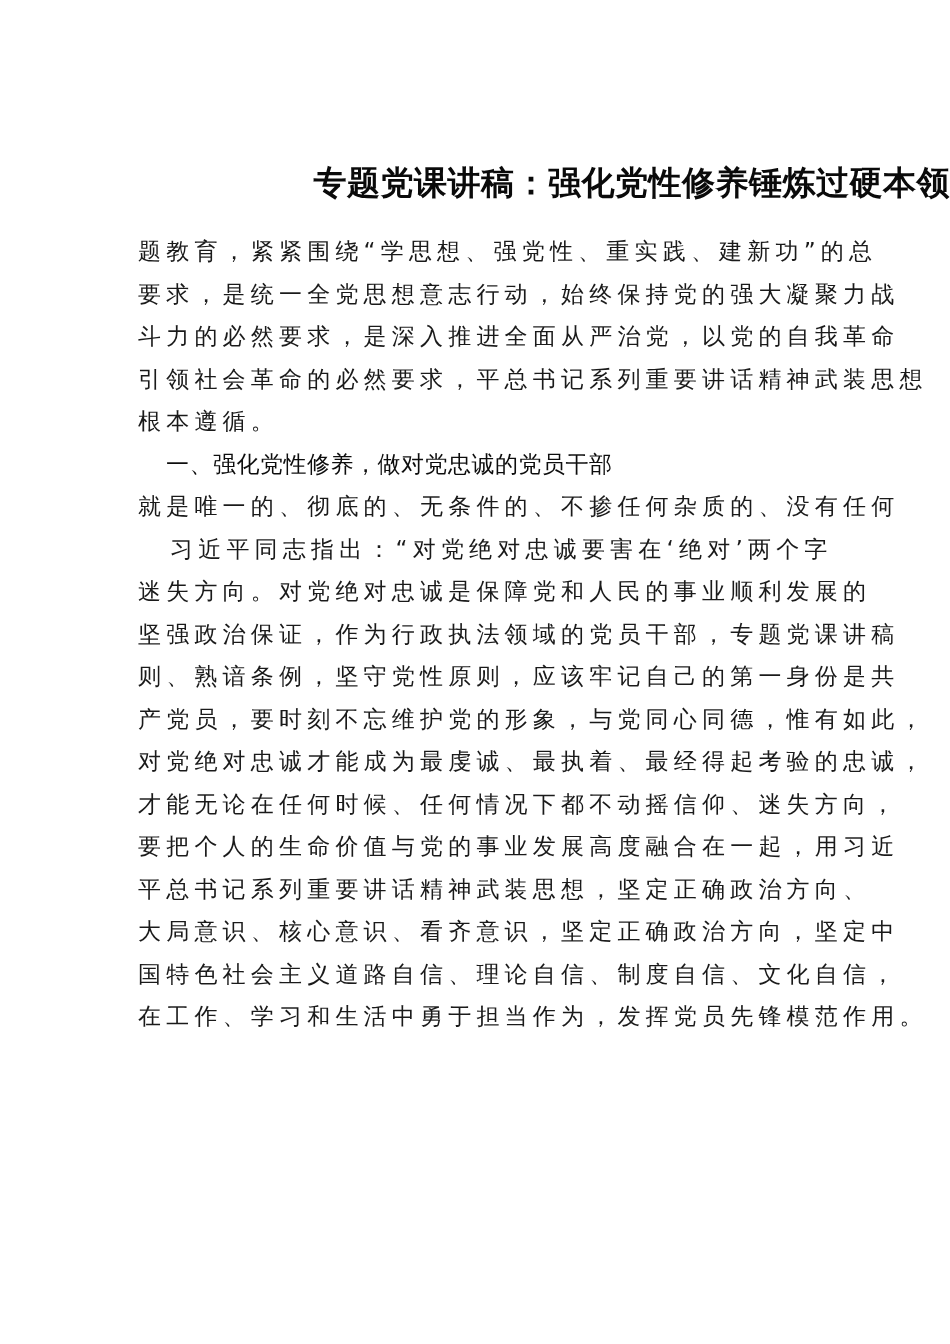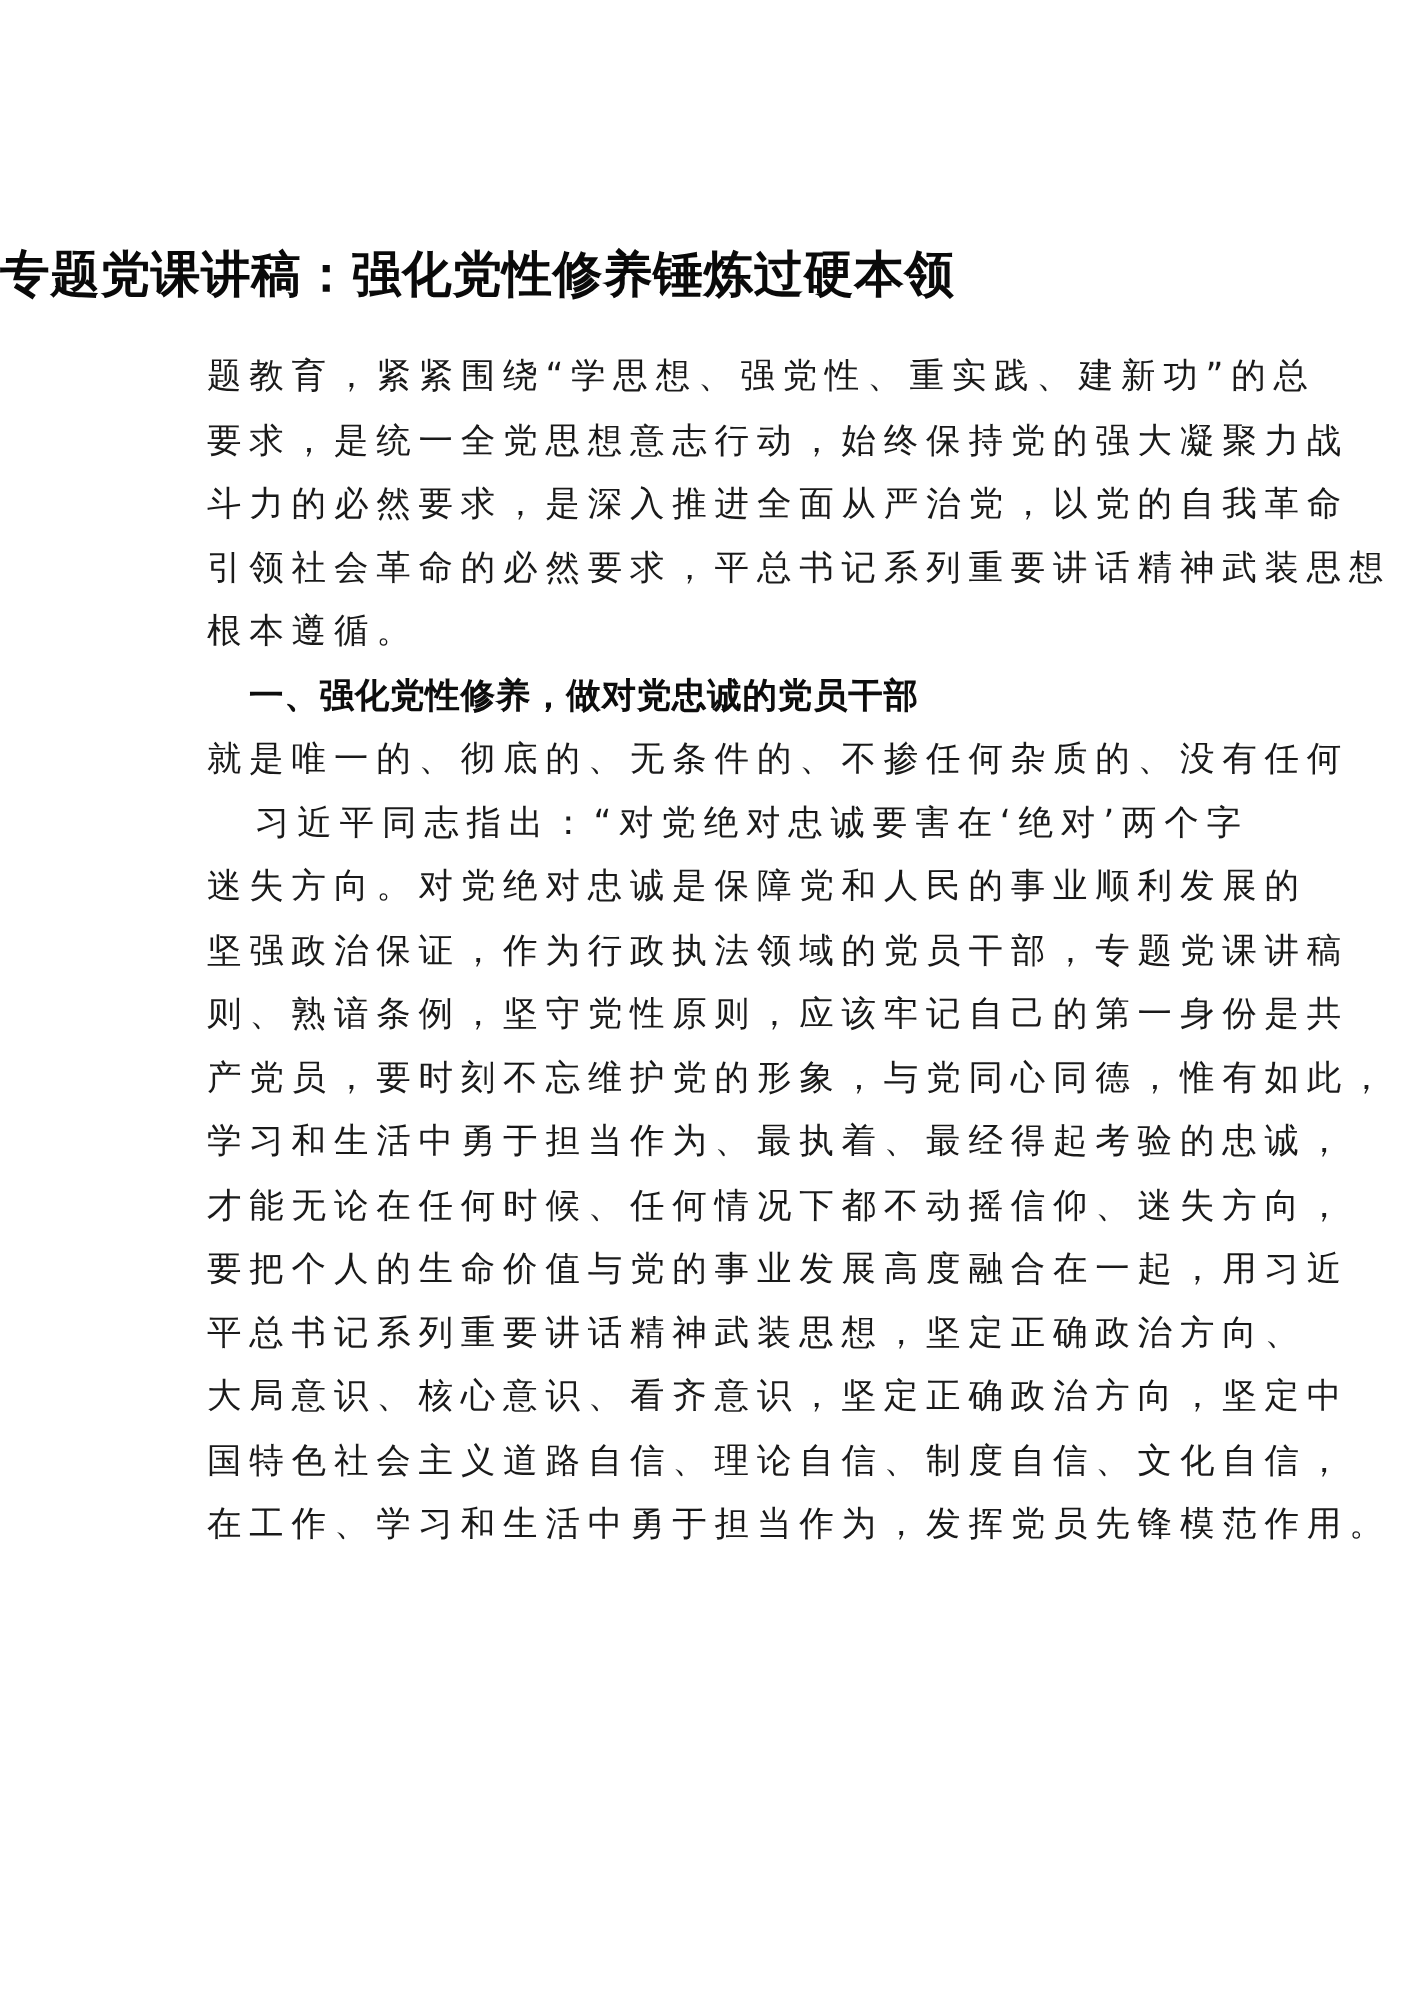--- a/index.html
+++ b/index.html
@@ -20,21 +20,21 @@
       top: 0;
       width: 950px;
       height: 1344px;
       background: #ffffff;
     }
     .title {
       position: absolute;
       left: 0;
       top: 136px;
       width: 950px;
-      text-align: left;
+      text-align: right;
       font-family: "DejaVu Serif", "Liberation Serif", serif;
       font-weight: bold;
       font-size: 33px;
       line-height: 50px;
       letter-spacing: 0.5px;
       color: #0a0a0a;
     }
     .body-block {
       position: absolute;
       left: 138px;
@@ -48,21 +48,21 @@
       font-size: 23px;
       height: 42.5px;
       line-height: 42.5px;
       letter-spacing: 5.2px;
       color: #1a1a1a;
     }
     .line.indent {
       padding-left: 32px;
     }
     .line.heading {
-      font-weight: bold;
+      font-weight: normal;
       letter-spacing: 0.5px;
       padding-left: 28px;
       color: #0d0d0d;
     }
   </style>
 </head>
 <body>
 
 <div class="page">
 
@@ -81,21 +81,21 @@
     <div>
       <span class="line heading">一、强化党性修养，做对党忠诚的党员干部</span>
 
       <div>
         <span class="line">就是唯一的、彻底的、无条件的、不掺任何杂质的、没有任何</span>
         <span class="line indent">习近平同志指出：“对党绝对忠诚要害在‘绝对’两个字</span>
         <span class="line">迷失方向。对党绝对忠诚是保障党和人民的事业顺利发展的</span>
         <span class="line">坚强政治保证，作为行政执法领域的党员干部，专题党课讲稿</span>
         <span class="line">则、熟谙条例，坚守党性原则，应该牢记自己的第一身份是共</span>
         <span class="line">产党员，要时刻不忘维护党的形象，与党同心同德，惟有如此，</span>
-        <span class="line">学习和生活中勇于担当作为、最执着、最经得起考验的忠诚，</span>
+        <span class="line">对党绝对忠诚才能成为最虔诚、最执着、最经得起考验的忠诚，</span>
         <span class="line">才能无论在任何时候、任何情况下都不动摇信仰、迷失方向，</span>
         <span class="line">要把个人的生命价值与党的事业发展高度融合在一起，用习近</span>
         <span class="line">平总书记系列重要讲话精神武装思想，坚定正确政治方向、</span>
         <span class="line">大局意识、核心意识、看齐意识，坚定正确政治方向，坚定中</span>
         <span class="line">国特色社会主义道路自信、理论自信、制度自信、文化自信，</span>
         <span class="line">在工作、学习和生活中勇于担当作为，发挥党员先锋模范作用。</span>
       </div>
     </div>
 
   </div>

